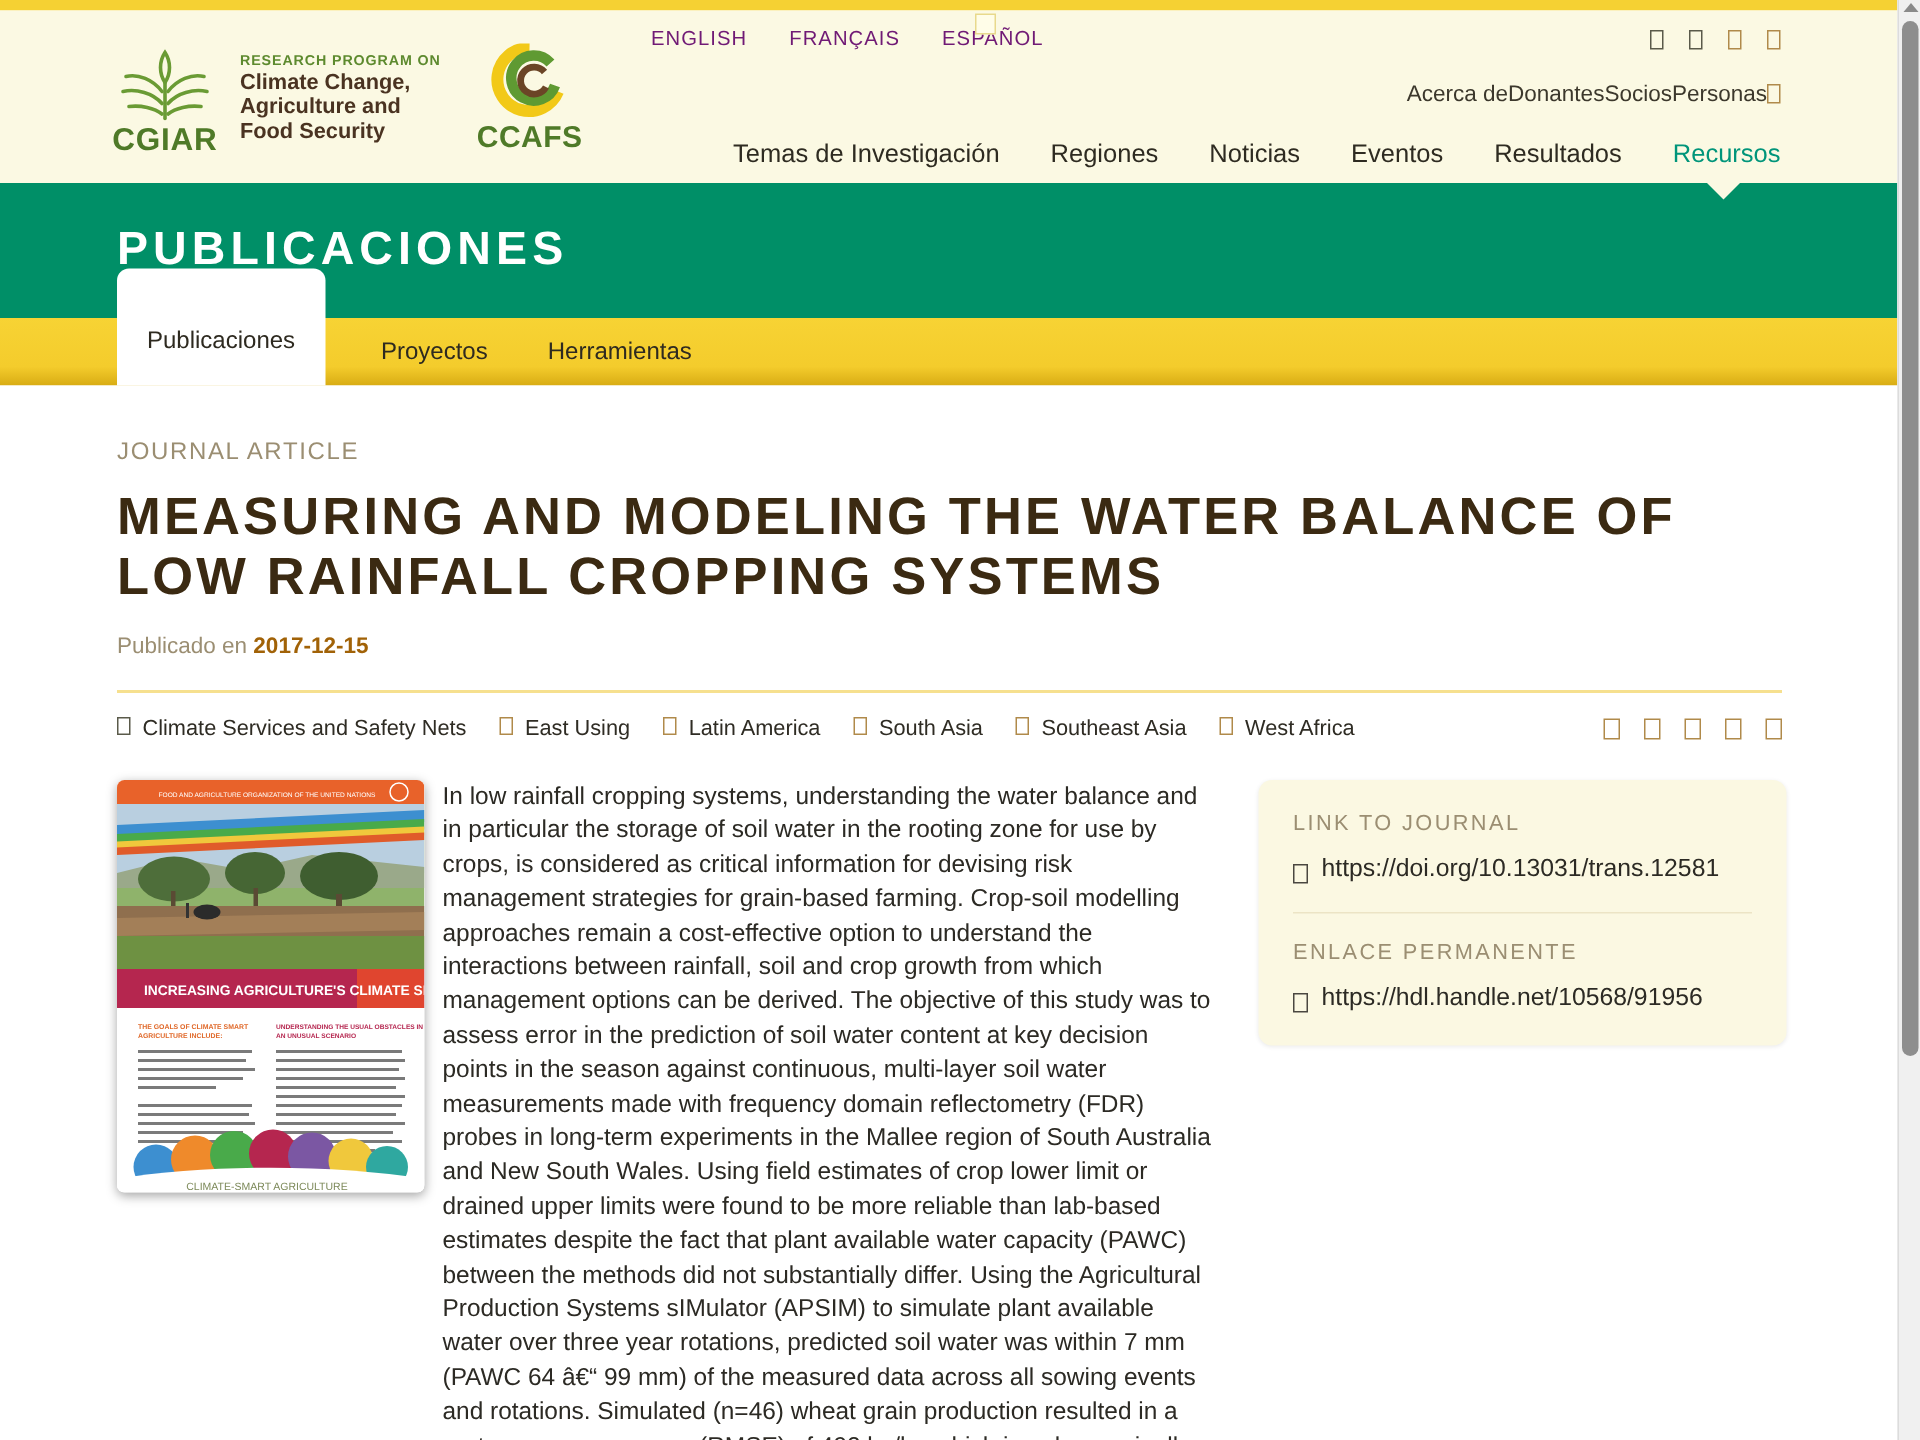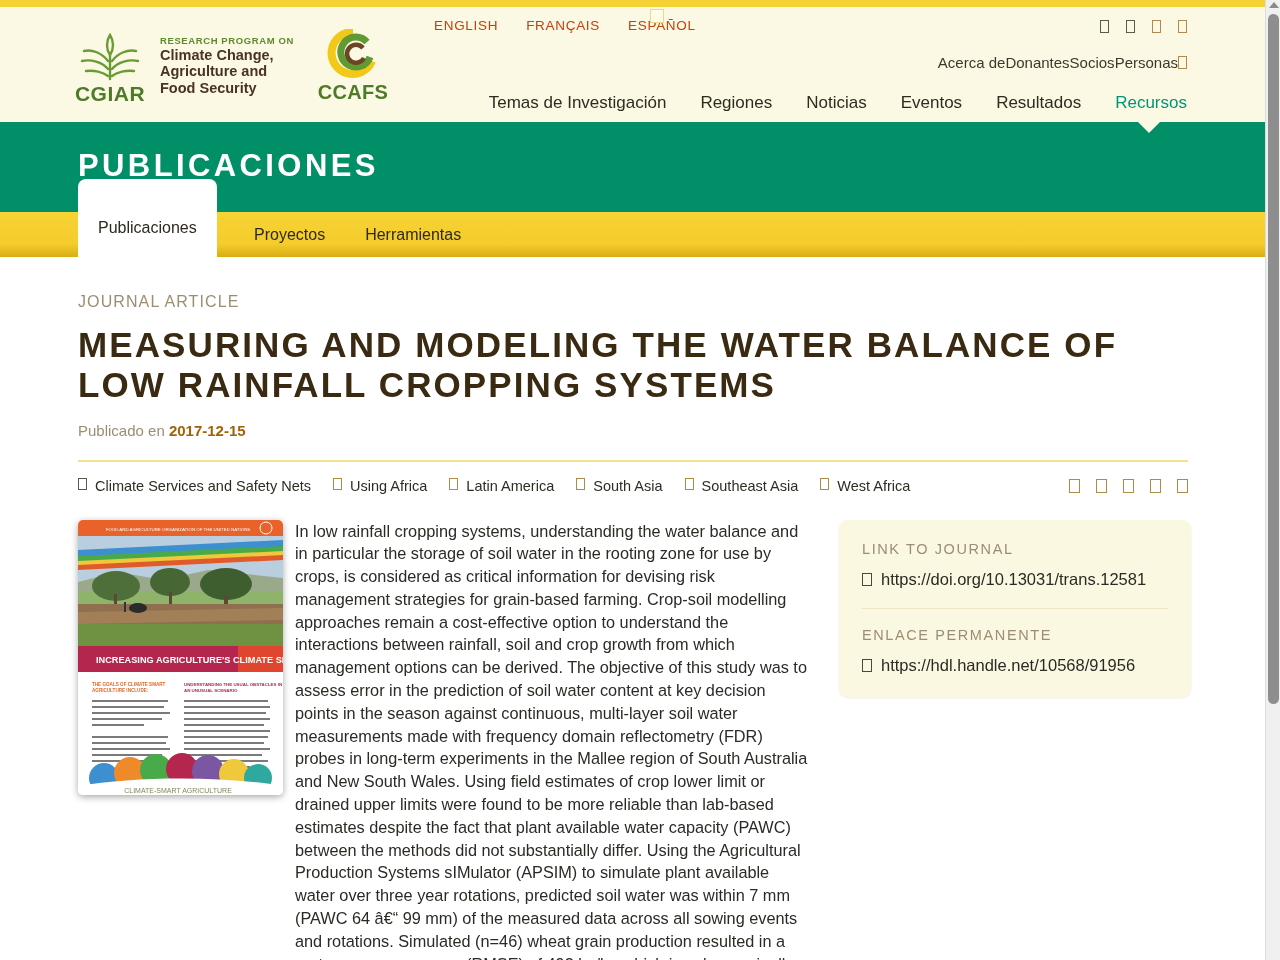--- a/index.html
+++ b/index.html
@@ -49,21 +49,21 @@
   }
   .ccafs-logo { display: flex; flex-direction: column; align-items: center; margin-left: 10px;}
   .ccafs-word { font-size: 20px; font-weight: bold; color: #4f7a28; letter-spacing:0.3px;}
 
   
   .langbar {
     position: absolute; left: 434px; top: 11px;
     display: flex; gap: 28px; align-items: center;
   }
   .langbar a {
-    font-size: 13.5px; color: #c2410c; letter-spacing: 0.7px;
+    font-size: 13.5px; color: #701a75; letter-spacing: 0.7px;
     text-decoration: none; font-weight: normal;
   }
   .caret-box {
     position: absolute; left: 650px; top: 2px;
     width: 14px; height: 14px; border: 1px solid #e8d98c; background: #fffde8;
   }
 
   
   .social-top {
     position: absolute; right: 78px; top: 13px;
@@ -207,21 +207,21 @@
     padding: 21px 23px 22px 23px;
     box-shadow: 0 1px 3px rgba(0,0,0,0.08);
     width: 352px;
   }
   .linkbox h3 {
     font-size: 14.5px; color: #9b8e72; letter-spacing: 1.6px;
     font-weight: normal; text-transform: uppercase;
     margin-bottom: 13px;
   }
   .linkbox .lnk {
-    display: flex; align-items: center; gap: 9px;
+    display: flex; align-items: flex-end; gap: 9px;
     font-size: 16.5px; color: #2c2a24; text-decoration: none;
   }
   .linkbox .lnk .tofu { width: 10px; height: 13px; border-color: #4a4740; }
   .linkbox .sep {
     height: 1px; background: #ece4c5; margin: 19px 0 18px 0;
   }
 
   
   .scrollbar {
     position: absolute; right: 0; top: 0;
@@ -345,21 +345,21 @@
 
     <div class="divider"></div>
 
     <div class="tagrow">
       <a href="#" class="tag">
         <span class="tofu"></span>
         <span>Climate Services and Safety Nets</span>
       </a>
       <a href="#" class="tag">
         <span class="tofu warm"></span>
-        <span>Using Africa</span>
+        <span>East Using</span>
       </a>
       <a href="#" class="tag">
         <span class="tofu warm"></span>
         <span>Latin America</span>
       </a>
       <a href="#" class="tag">
         <span class="tofu warm"></span>
         <span>South Asia</span>
       </a>
       <a href="#" class="tag">

